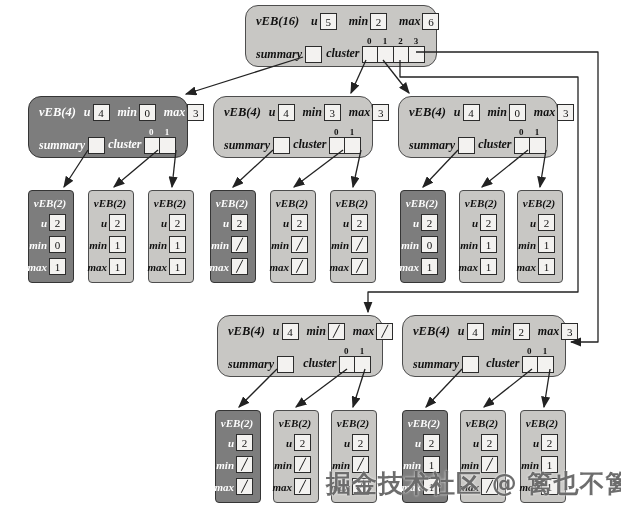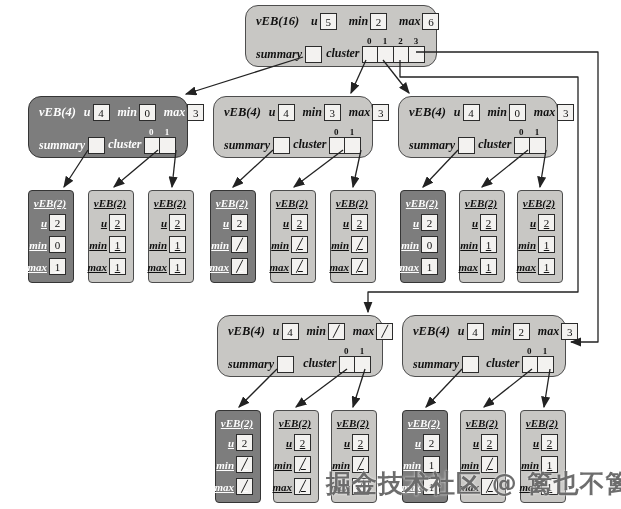--- a/index.html
+++ b/index.html
@@ -30,21 +30,21 @@
   .r2 .vbox { margin-left:3px; }
   .cl { display:flex; align-items:flex-end; }
   .cl .flabel { margin-bottom:2px;margin-top:16px; }
   .slotcol { display:flex; flex-direction:column; align-items:flex-start; margin-left:2px; }
   .idxrow { display:flex; }
   .idxrow span { width:15.6px; text-align:center; font-size:9px; font-weight:bold; }
   .slots { display:flex; }
   .slots .vbox { margin-left:-1.5px; }
   .slots .vbox:first-child { margin-left:0; }
   
-  .veb2 { width:46px; height:93px; border-radius:4px; padding:5px 5px 5px 3px;text-decoration:underline; }
+  .veb2 { width:46px; height:93px; border-radius:4px; padding:5px 5px 5px 3px; }
   .v2title { text-align:center; font-style:italic; font-weight:bold; font-size:11px; margin-top:1px; }
   .v2row { display:flex; justify-content:flex-end; align-items:center; margin-top:5px; padding-right:2px; }
   .v2row .flabel { font-size:11px; margin-right:2px; }
   .arrows { position:absolute; left:0; top:0; width:621px; height:509px; pointer-events:none; }
   .watermark {
     position:absolute; left:326px; top:467px; white-space:nowrap;
     font-family:"DejaVu Sans", sans-serif; font-weight:bold; font-size:25px;
     color:rgba(72,72,72,0.8); letter-spacing:1px;
     text-shadow:0 0 1px rgba(255,255,255,0.9), 0 0 3px rgba(255,255,255,0.6);
   }

